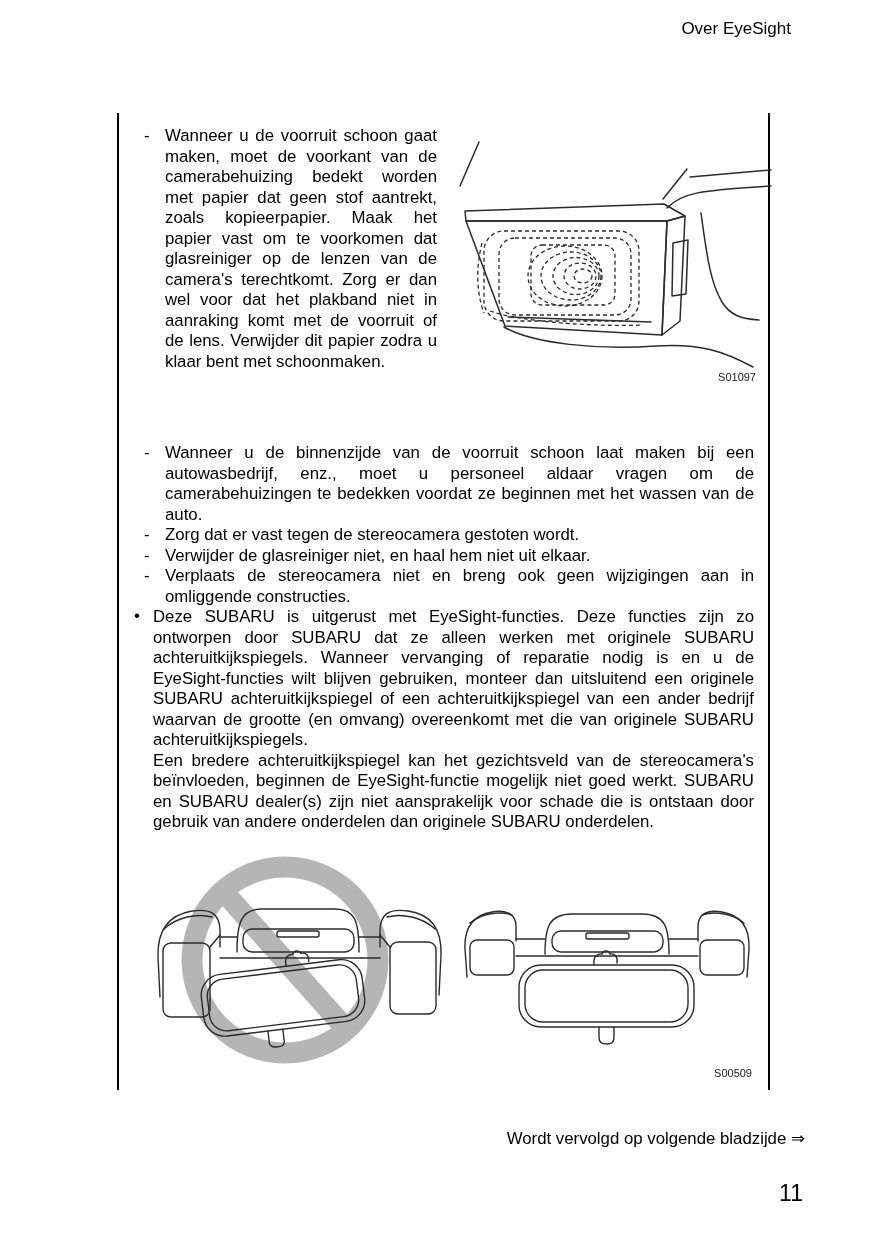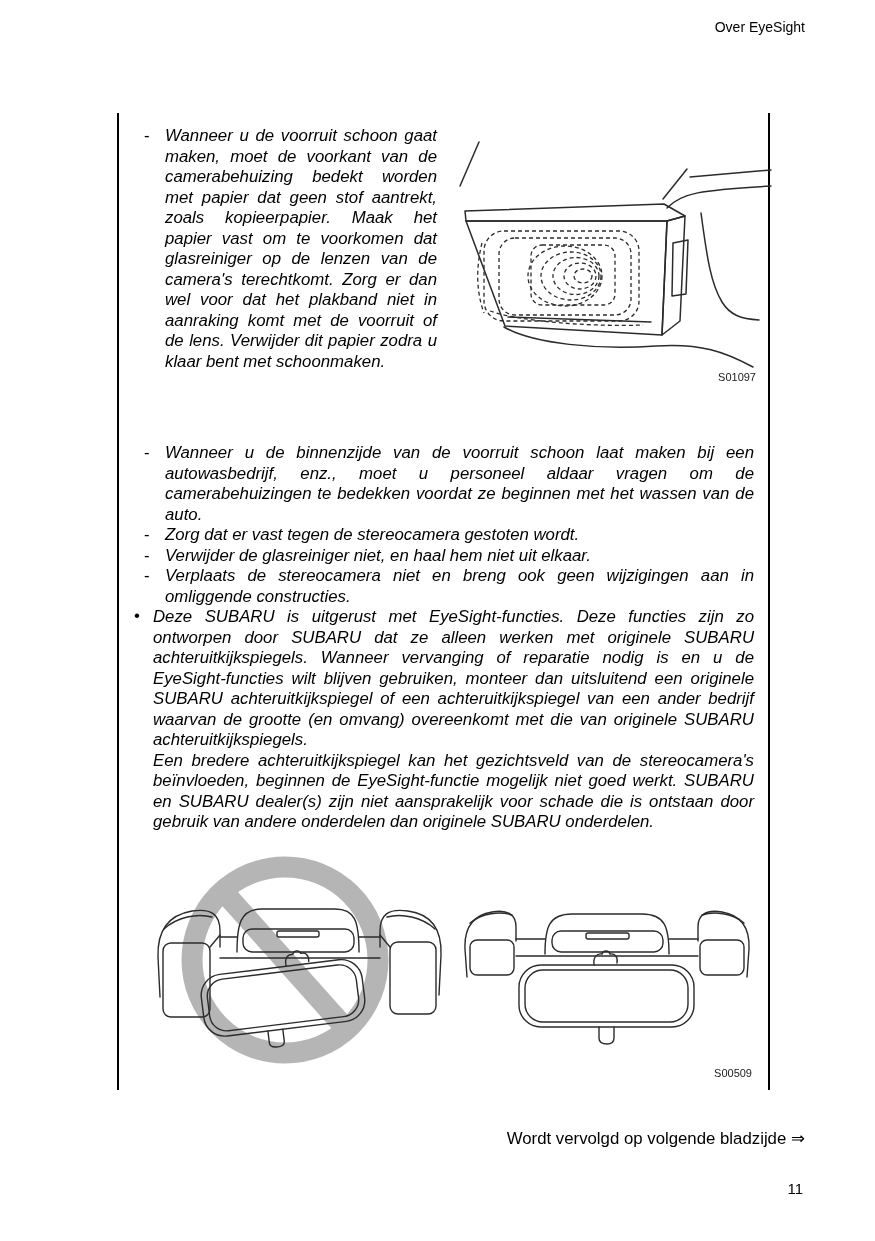--- a/index.html
+++ b/index.html
@@ -1,41 +1,41 @@
 <!DOCTYPE html>
 <html><head>
 <meta charset="utf-8">
 <style>
   html,body{margin:0;padding:0;}
   body{
     width:875px;height:1241px;position:relative;background:#ffffff;
     font-family:"Liberation Sans",sans-serif;color:#000;overflow:hidden;
   }
-  .header{position:absolute;top:19px;right:70px;font-size:14px;}
+  .header{position:absolute;top:19px;right:84px;font-size:17px;}
   .frame{
     position:absolute;top:113px;left:117px;width:653px;height:977px;
     box-sizing:border-box;border-left:2px solid #000;border-right:2px solid #000;
     padding:13px 14px 0 15px;
   }
-  p{margin:0;font-size:16.8px;line-height:20.5px;text-align:justify;text-align-last:left;font-style:italic;}
+  p{margin:0;font-size:16.8px;line-height:20.5px;text-align:justify;text-align-last:left;}
   .first-row{display:flex;align-items:flex-start;}
   .note-col{width:272px;flex:none;}
   .camera-fig{flex:none;width:345px;margin-left:auto;margin-right:-11px;margin-top:5px;}
   .camera-fig svg,.mirror-fig svg{display:block;}
   .dash-item{position:relative;margin-left:8px;padding-left:23px;}
   .dash-item .marker{position:absolute;left:2px;top:0;font-size:16.8px;line-height:20.5px;}
   .bullet-item{position:relative;padding-left:19px;}
   .bullet-item .marker{position:absolute;left:0;top:-1px;font-size:16.8px;line-height:20.5px;}
   .mirror-fig{position:absolute;left:21px;top:730px;width:625px;}
   .ln{stroke:#2b2b2b;stroke-width:1.5;fill:none;stroke-linecap:round;stroke-linejoin:round;}
   .ln2{stroke:#2b2b2b;stroke-width:1.4;fill:none;stroke-linecap:round;stroke-linejoin:round;}
   .dashln{stroke:#2b2b2b;stroke-width:1.3;fill:none;stroke-dasharray:4 3;}
   .figlabel{font-family:"Liberation Sans",sans-serif;font-size:11px;fill:#1a1a1a;}
   .footer{position:absolute;top:1128px;right:70px;font-size:16.8px;}
-  .pagenum{position:absolute;top:1180px;right:72px;font-size:15px;}
+  .pagenum{position:absolute;top:1180px;right:72px;font-size:23px;}
 </style>
 </head>
 <body>
 
 <div class="header">Over EyeSight</div>
 
 <div class="frame">
 
   <div class="first-row">
     <div class="note-col dash-item">

